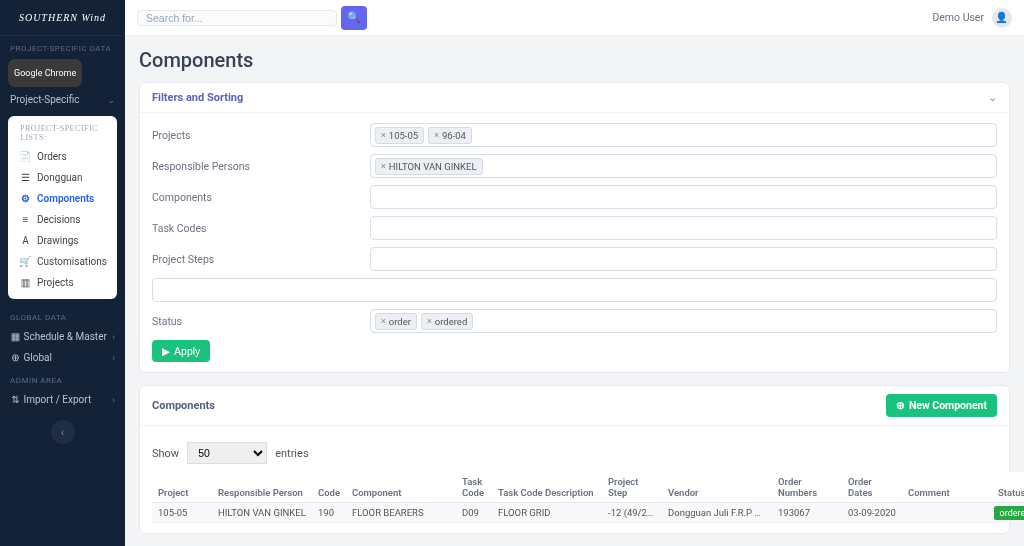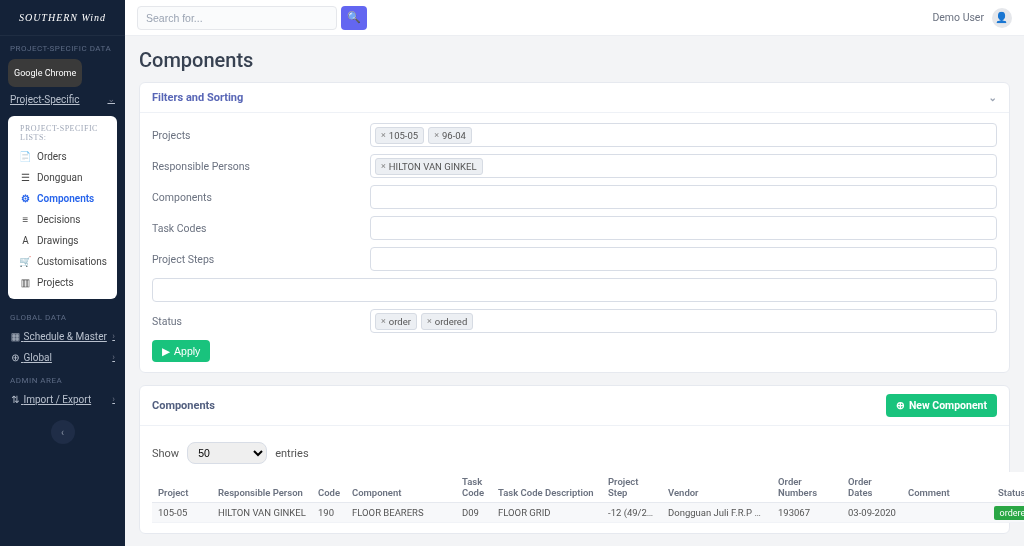--- a/index.html
+++ b/index.html
@@ -5,33 +5,33 @@
   * { box-sizing: border-box; }
   html, body { margin:0; padding:0; font-family: -apple-system, BlinkMacSystemFont, "Segoe UI", Roboto, Arial, sans-serif; font-size:12px; color:#333; background:#f3f4f6; }
   body { width:1024px; height:546px; overflow:hidden; position:relative; }
 
   
   .sidebar { position:absolute; left:0; top:0; width:125px; height:100%; background:#142238; color:#8a94a6; }
   .logo { height:36px; display:flex; align-items:center; justify-content:center; border-bottom:1px solid rgba(255,255,255,0.05); }
   .logo-text { font-family: Georgia, 'Times New Roman', serif; font-size:10px; color:#fff; letter-spacing:1px; font-style:italic; }
   .side-section-label { font-size:8px; letter-spacing:0.5px; color:#5d6b85; padding:8px 10px 4px 10px; text-transform:uppercase; }
   .side-tag { background:#3a3a3a; color:#fff; font-size:9px; padding:9px 6px; border-radius:7px; margin:2px 8px; display:inline-block; }
-  .side-item { display:flex; justify-content:space-between; padding:5px 10px; font-size:10px; color:#b8c0cd; cursor:pointer;text-decoration:underline; }
+  .side-item { display:flex; align-items:center; justify-content:space-between; padding:5px 10px; font-size:10px; color:#b8c0cd; cursor:pointer; }
   .side-item .chev { font-size:9px; color:#6b7385;}
   .card-box { background:#fff; margin:6px 8px; border-radius:6px; padding:6px 4px; }
   .mini-label { font-size:8px; color:#a0a8b8; letter-spacing:0.5px; padding:2px 8px 4px 8px; text-transform:uppercase;font-family:Liberation Serif, serif;}
   .list-item { display:flex; align-items:center; padding:5px 8px; font-size:10px; color:#444; cursor:pointer; border-radius:4px; gap:6px;}
   .list-item.active { color:#2563eb; font-weight:600;}
   .icon { width:11px; display:inline-flex; justify-content:center; font-size:10px;}
   .collapse-btn { width:24px; height:24px; border-radius:50%; background:#1f2d47; color:#8a94a6; display:flex; align-items:center; justify-content:center; margin:10px auto; font-size:10px; cursor:pointer;}
 
   
   .topbar { position:absolute; left:125px; top:0; right:0; height:36px; background:#fff; display:flex; align-items:center; padding:0 12px; border-bottom:1px solid #eceef2; gap:6px;}
   .search-wrap { display:flex; align-items:center; gap:4px;}
-  .search-input { height:24px; width:200px; border:1px solid #e5e7eb; border-radius:4px; padding:0 8px; font-size:10.5px; color:#555; background:#fafbfc;}
+  .search-input { height:16px; width:200px; border:1px solid #e5e7eb; border-radius:4px; padding:0 8px; font-size:10.5px; color:#555; background:#fafbfc;}
   .search-input::placeholder{color:#9aa3b2;}
   .search-btn { width:26px; height:24px; background:#6366f1; color:#fff; border-radius:4px; display:flex; align-items:center; justify-content:center; font-size:11px; cursor:pointer;}
   .topbar-right { margin-left:auto; display:flex; align-items:center; gap:8px; font-size:10.5px; color:#6b7280;}
   .avatar { width:20px; height:20px; border-radius:50%; background:#e5e7eb; display:flex; align-items:center; justify-content:center; color:#9ca3af;}
 
   
   .main { position:absolute; left:125px; top:36px; right:0; bottom:0; overflow:auto; padding:12px 14px;}
   .page-title { font-size:20px; color:#374151; margin:0 0 10px 0; font-weight:500;}
 
   .panel { background:#fff; border:1px solid #e6e9ef; border-radius:6px; margin-bottom:12px;}
@@ -43,21 +43,21 @@
   .form-row { display:flex; align-items:center; margin-bottom:7px; gap:8px;}
   .form-label { width:210px; font-size:10.5px; color:#6b7280;}
   .form-control { flex:1; min-height:24px; border:1px solid #d8dde6; border-radius:4px; background:#fff; padding:2px 4px; display:flex; align-items:center; gap:4px; flex-wrap:wrap;}
   .chip { background:#eceff3; border:1px solid #d6dbe3; border-radius:3px; font-size:9.5px; color:#555; padding:2px 5px; display:inline-flex; align-items:center; gap:3px;}
   .chip .x { color:#888; font-size:9px;}
   select.sorting-select { flex:1; height:24px; border:1px solid #d8dde6; border-radius:4px; font-size:10.5px; padding:0 6px; color:#555; background:#fff;}
   .apply-btn { background:#19c37d; color:#fff; font-size:10.5px; padding:5px 10px; border-radius:4px; display:inline-flex; align-items:center; gap:4px; cursor:pointer; border:none;}
 
   .new-btn { background:#19c37d; color:#fff; font-size:10.5px; padding:5px 10px; border-radius:4px; cursor:pointer; display:inline-flex; align-items:center; gap:4px;}
   .show-row { display:flex; align-items:center; gap:8px; font-size:11px; color:#555; margin:6px 0 8px 0;}
-  .show-select { height:22px; width:80px; border:1px solid #d8dde6; border-radius:8px; font-size:10.5px; text-align:left; padding:0 6px;}
+  .show-select { height:22px; width:80px; border:1px solid #d8dde6; border-radius:0; font-size:10.5px; text-align:left; padding:0 6px;}
 
   table.data { width:100%; border-collapse:collapse; font-size:9.5px; table-layout:fixed;}
   table.data th { text-align:left; color:#6b7280; font-weight:600; padding:4px 6px; border-bottom:1px solid #e6e9ef; background:#fff; vertical-align:bottom;}
   table.data td { padding:4px 6px; color:#555; border-bottom:1px solid #f1f3f7; white-space:nowrap; overflow:hidden; text-overflow:ellipsis;}
   table.data tr.alt td { background:#f7f8fa;}
   .badge { font-size:9px; color:#fff; padding:2px 0; border-radius:2px; display:block; text-align:center;}
   .b-green { background:#2aa745;}
 </style>
 </head>
 <body>

